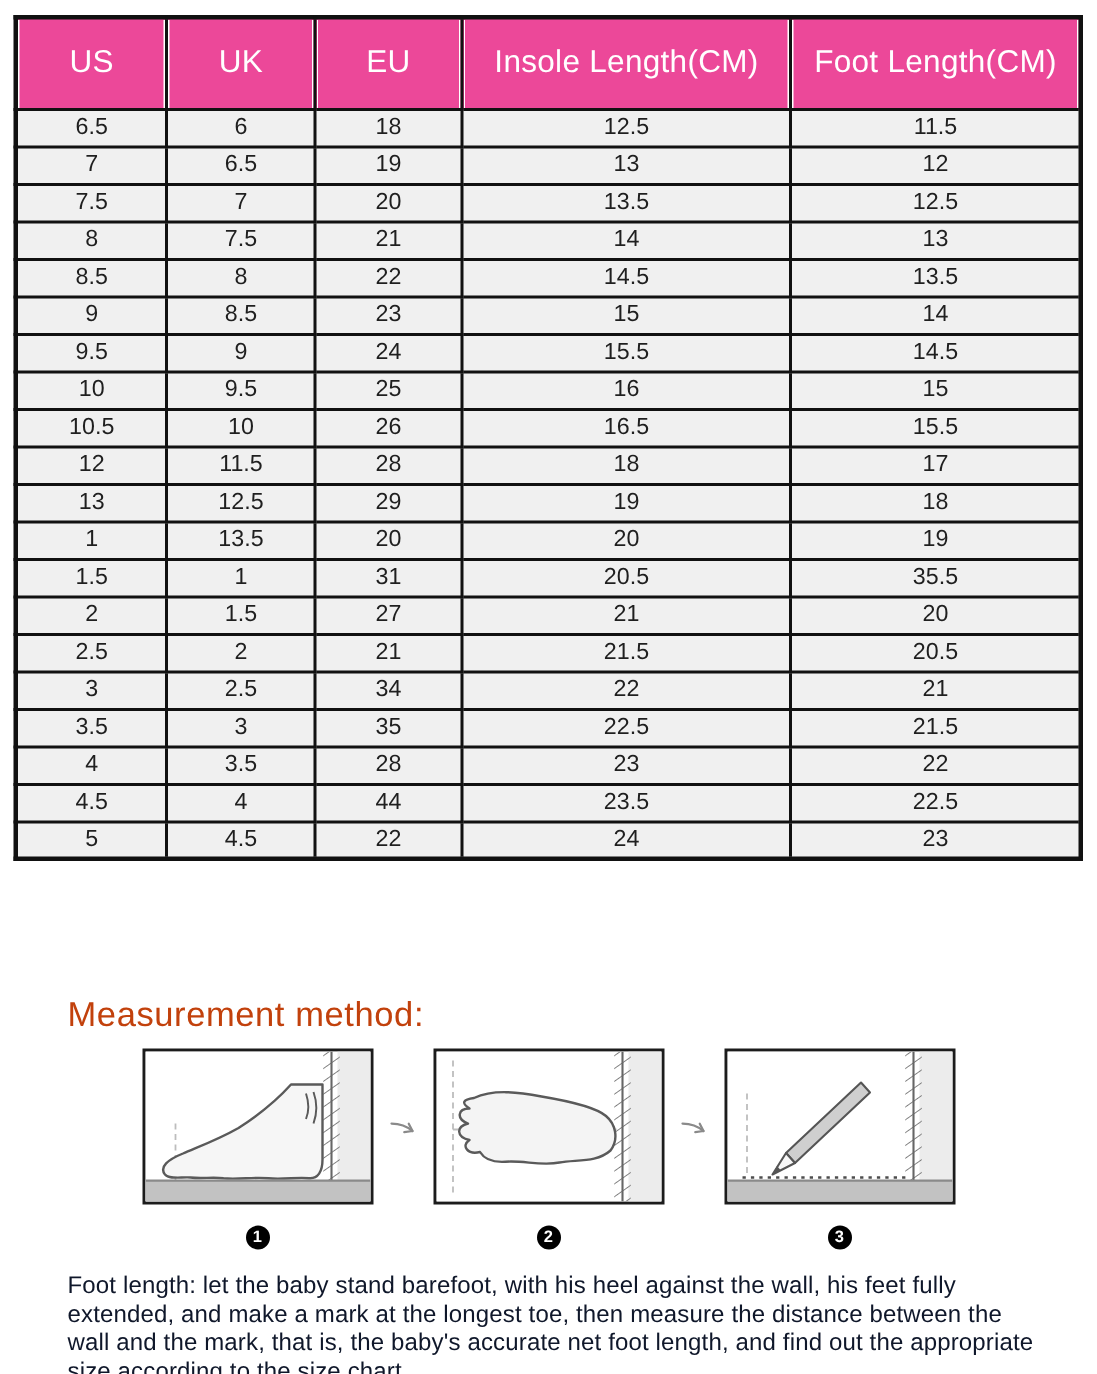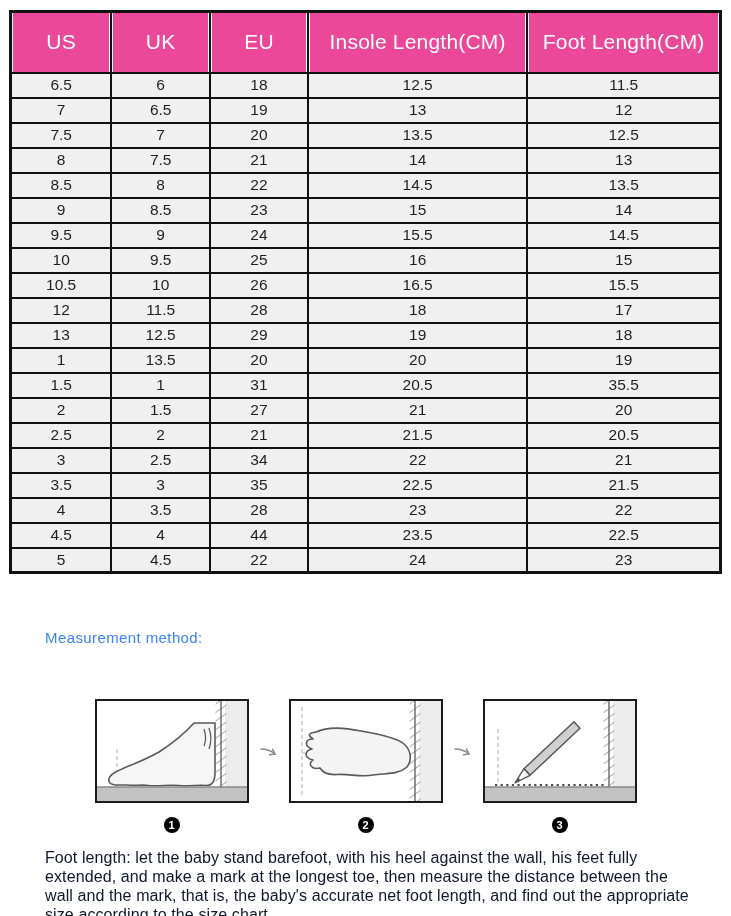--- a/index.html
+++ b/index.html
@@ -38,23 +38,23 @@
     font-size: 15.5px;
     height: 25px;
     text-align: center;
     vertical-align: middle;
     border: 2px solid #111111;
     padding: 0;
   }
 
   
   .measure-heading {
-    position: absolute; left: 45px; top: 629px;
-    font-size: 15px;
-    color: #3b82f6;
+    position: absolute; left: 45px; top: 663px;
+    font-size: 23px;
+    color: #c2410c;
     letter-spacing: 0.4px;
   }
   .illustrations {
     position: absolute; left: 0; top: 699px; width: 731px;
     display: flex; justify-content: center; align-items: center;
   }
   .illo-box {
     width: 154px; height: 104px;
     border: 2px solid #1c1c1c;
     background: #ffffff;

